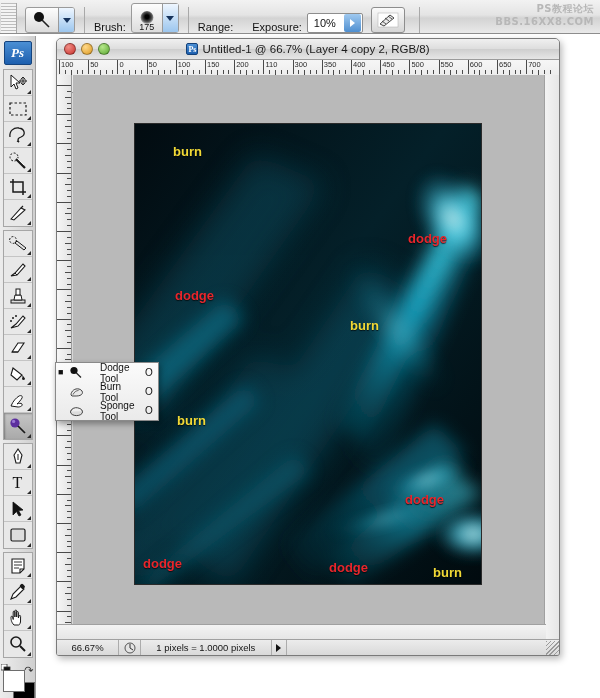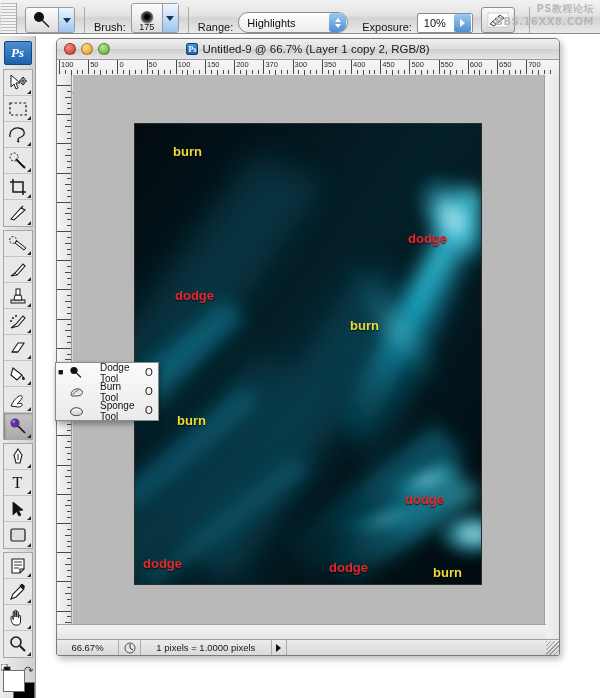--- a/index.html
+++ b/index.html
@@ -268,27 +268,20 @@
         <div class="brush-num">175</div>
       </div>
       <div class="brush-arrow">
           <div class="tri-down"></div>
         </div>
     </div>
 
     <div class="sep"></div>
 
     <span class="ob-label">Range:</span>
-    <div class="combo">
-      <span class="val">Highlights</span>
-      <span class="spin">
-        <span class="tri-up-w"></span>
-          <span class="tri-dn-w"></span>
-      </span>
-    </div>
 
     <div style="width:14px"></div>
 
     <span class="ob-label">Exposure:</span>
     <div class="numfield">
       <span class="val">10%</span>
       <span class="drop">
           <span class="tri-right-w"></span>
         </span>
     </div>
@@ -493,21 +486,21 @@
   <div class="doc-window">
 
     <div class="titlebar">
       <div class="tb-lights">
         <span class="light l-close"></span>
         <span class="light l-min"></span>
         <span class="light l-max"></span>
       </div>
       <div class="tb-title">
         <span class="tb-doc-icon">Ps</span>
-        <span>Untitled-9 @ 66.7% (Layer 1 copy 2, RGB/8)</span>
+        <span>Untitled-1 @ 66.7% (Layer 4 copy 2, RGB/8)</span>
       </div>
     </div>
 
     <div class="ruler-h" id="rulerH">
         <div class="rtick" style="left: 2px; top: 0px; width: 1px; height: 14px;"></div>
         <div class="rlabel" style="left: 4px; top: 0px;">100</div>
         <div class="rtick" style="left: 7.84px; top: 10px; width: 1px; height: 4px;"></div>
         <div class="rtick" style="left: 13.68px; top: 10px; width: 1px; height: 6px;"></div>
         <div class="rtick" style="left: 19.52px; top: 10px; width: 1px; height: 4px;"></div>
         <div class="rtick" style="left: 25.36px; top: 10px; width: 1px; height: 4px;"></div>
@@ -541,21 +534,21 @@
         <div class="rtick" style="left: 159.68px; top: 10px; width: 1px; height: 6px;"></div>
         <div class="rtick" style="left: 165.52px; top: 10px; width: 1px; height: 4px;"></div>
         <div class="rtick" style="left: 171.36px; top: 10px; width: 1px; height: 4px;"></div>
         <div class="rtick" style="left: 177.2px; top: 0px; width: 1px; height: 14px;"></div>
         <div class="rlabel" style="left: 179.2px; top: 0px;">200</div>
         <div class="rtick" style="left: 183.04px; top: 10px; width: 1px; height: 4px;"></div>
         <div class="rtick" style="left: 188.88px; top: 10px; width: 1px; height: 6px;"></div>
         <div class="rtick" style="left: 194.72px; top: 10px; width: 1px; height: 4px;"></div>
         <div class="rtick" style="left: 200.56px; top: 10px; width: 1px; height: 4px;"></div>
         <div class="rtick" style="left: 206.4px; top: 0px; width: 1px; height: 14px;"></div>
-        <div class="rlabel" style="left: 208.4px; top: 0px;">370</div>
+        <div class="rlabel" style="left: 208.4px; top: 0px;">110</div>
         <div class="rtick" style="left: 212.24px; top: 10px; width: 1px; height: 4px;"></div>
         <div class="rtick" style="left: 218.08px; top: 10px; width: 1px; height: 6px;"></div>
         <div class="rtick" style="left: 223.92px; top: 10px; width: 1px; height: 4px;"></div>
         <div class="rtick" style="left: 229.76px; top: 10px; width: 1px; height: 4px;"></div>
         <div class="rtick" style="left: 235.6px; top: 0px; width: 1px; height: 14px;"></div>
         <div class="rlabel" style="left: 237.6px; top: 0px;">300</div>
         <div class="rtick" style="left: 241.44px; top: 10px; width: 1px; height: 4px;"></div>
         <div class="rtick" style="left: 247.28px; top: 10px; width: 1px; height: 6px;"></div>
         <div class="rtick" style="left: 253.12px; top: 10px; width: 1px; height: 4px;"></div>
         <div class="rtick" style="left: 258.96px; top: 10px; width: 1px; height: 4px;"></div>

